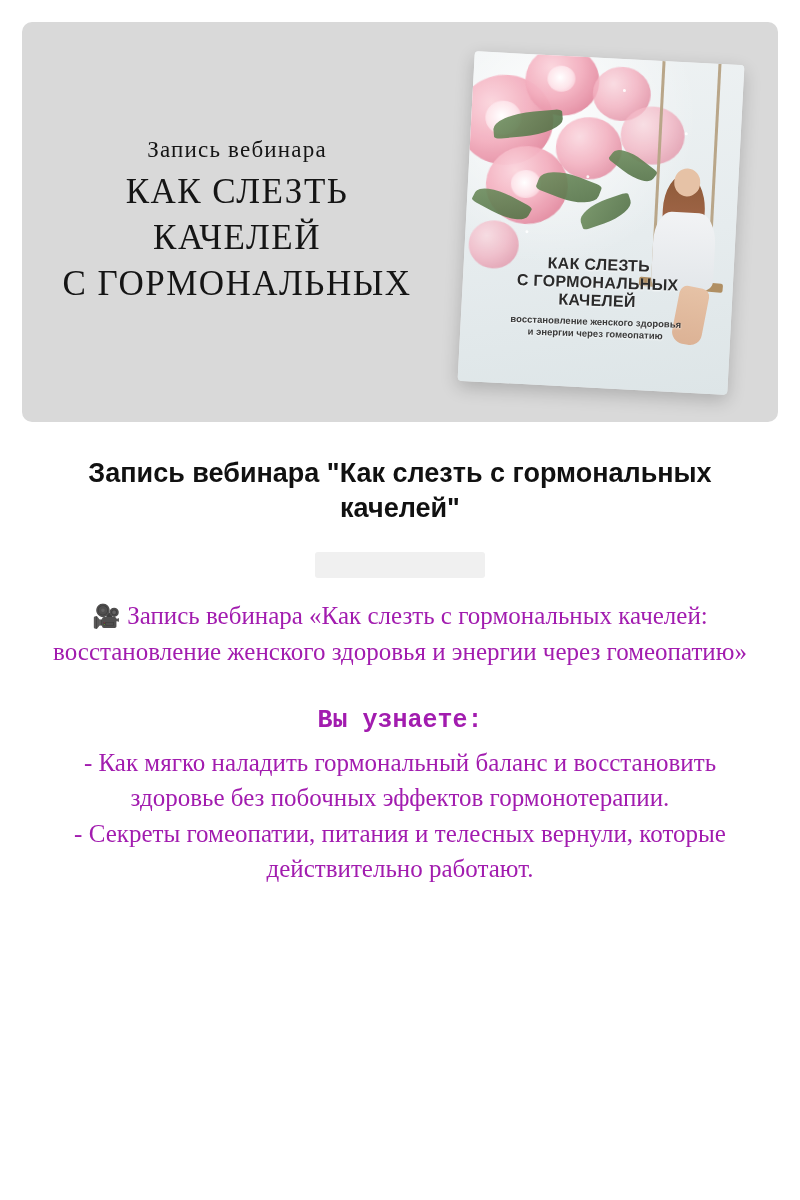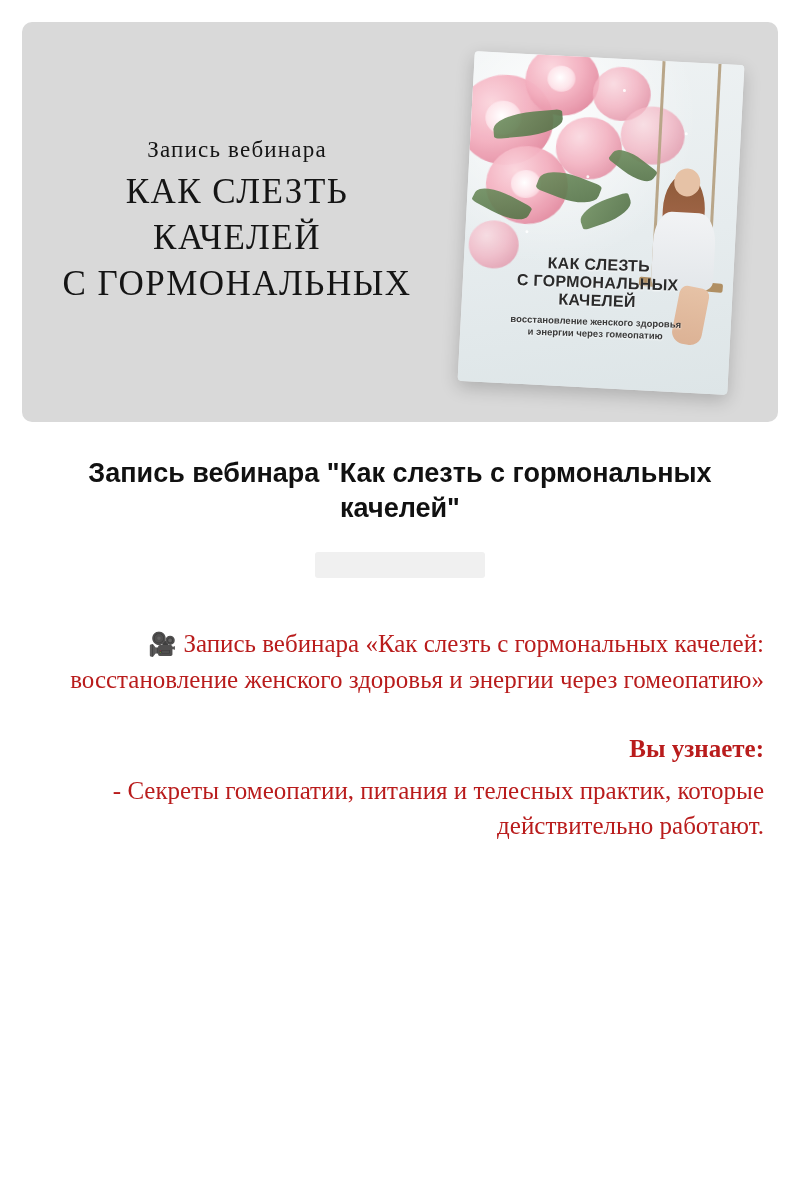--- a/index.html
+++ b/index.html
@@ -216,40 +216,41 @@
   .ghost-block {
     margin: 26px auto 0 auto;
     width: 170px;
     height: 26px;
     background: #f0f0f0;
     border-radius: 3px;
   }
 
   
   .description {
-    margin: 48px 36px 0 36px;
-    text-align: right;
+    margin: 20px 36px 0 36px;
+    text-align: center;
     font-family: "Liberation Serif", serif;
     font-size: 25px;
     line-height: 1.42;
-    color: #b91c1c;
+    color: #a21caf;
   }
   .desc-lead {
     margin: 0;
   }
   .emoji {
     font-family: "DejaVu Sans", sans-serif;
     font-size: 23px;
   }
   .desc-gap {
     height: 34px;
   }
   .desc-strong {
     font-weight: 700;
     margin: 0;
+    font-family: Liberation Mono, monospace;
   }
   .desc-list {
     margin: 6px 0 0 0;
   }
   .desc-item {
     margin: 0;
   }
 </style>
 </head>
 <body>
@@ -321,17 +322,18 @@
     <p class="desc-lead">
       <span class="emoji">🎥</span>
       <span>Запись вебинара «Как слезть с гормональных качелей: восстановление женского здоровья и энергии через гомеопатию»</span>
     </p>
 
     <div class="desc-gap"></div>
 
     <p class="desc-strong">Вы узнаете:</p>
 
     <div class="desc-list">
-      <p class="desc-item">- Секреты гомеопатии, питания и телесных практик, которые действительно работают.</p>
+      <p class="desc-item">- Как мягко наладить гормональный баланс и восстановить здоровье без побочных эффектов гормонотерапии.</p>
+      <p class="desc-item">- Секреты гомеопатии, питания и телесных вернули, которые действительно работают.</p>
     </div>
   </div>
 
 </div>
 
 </body></html>

